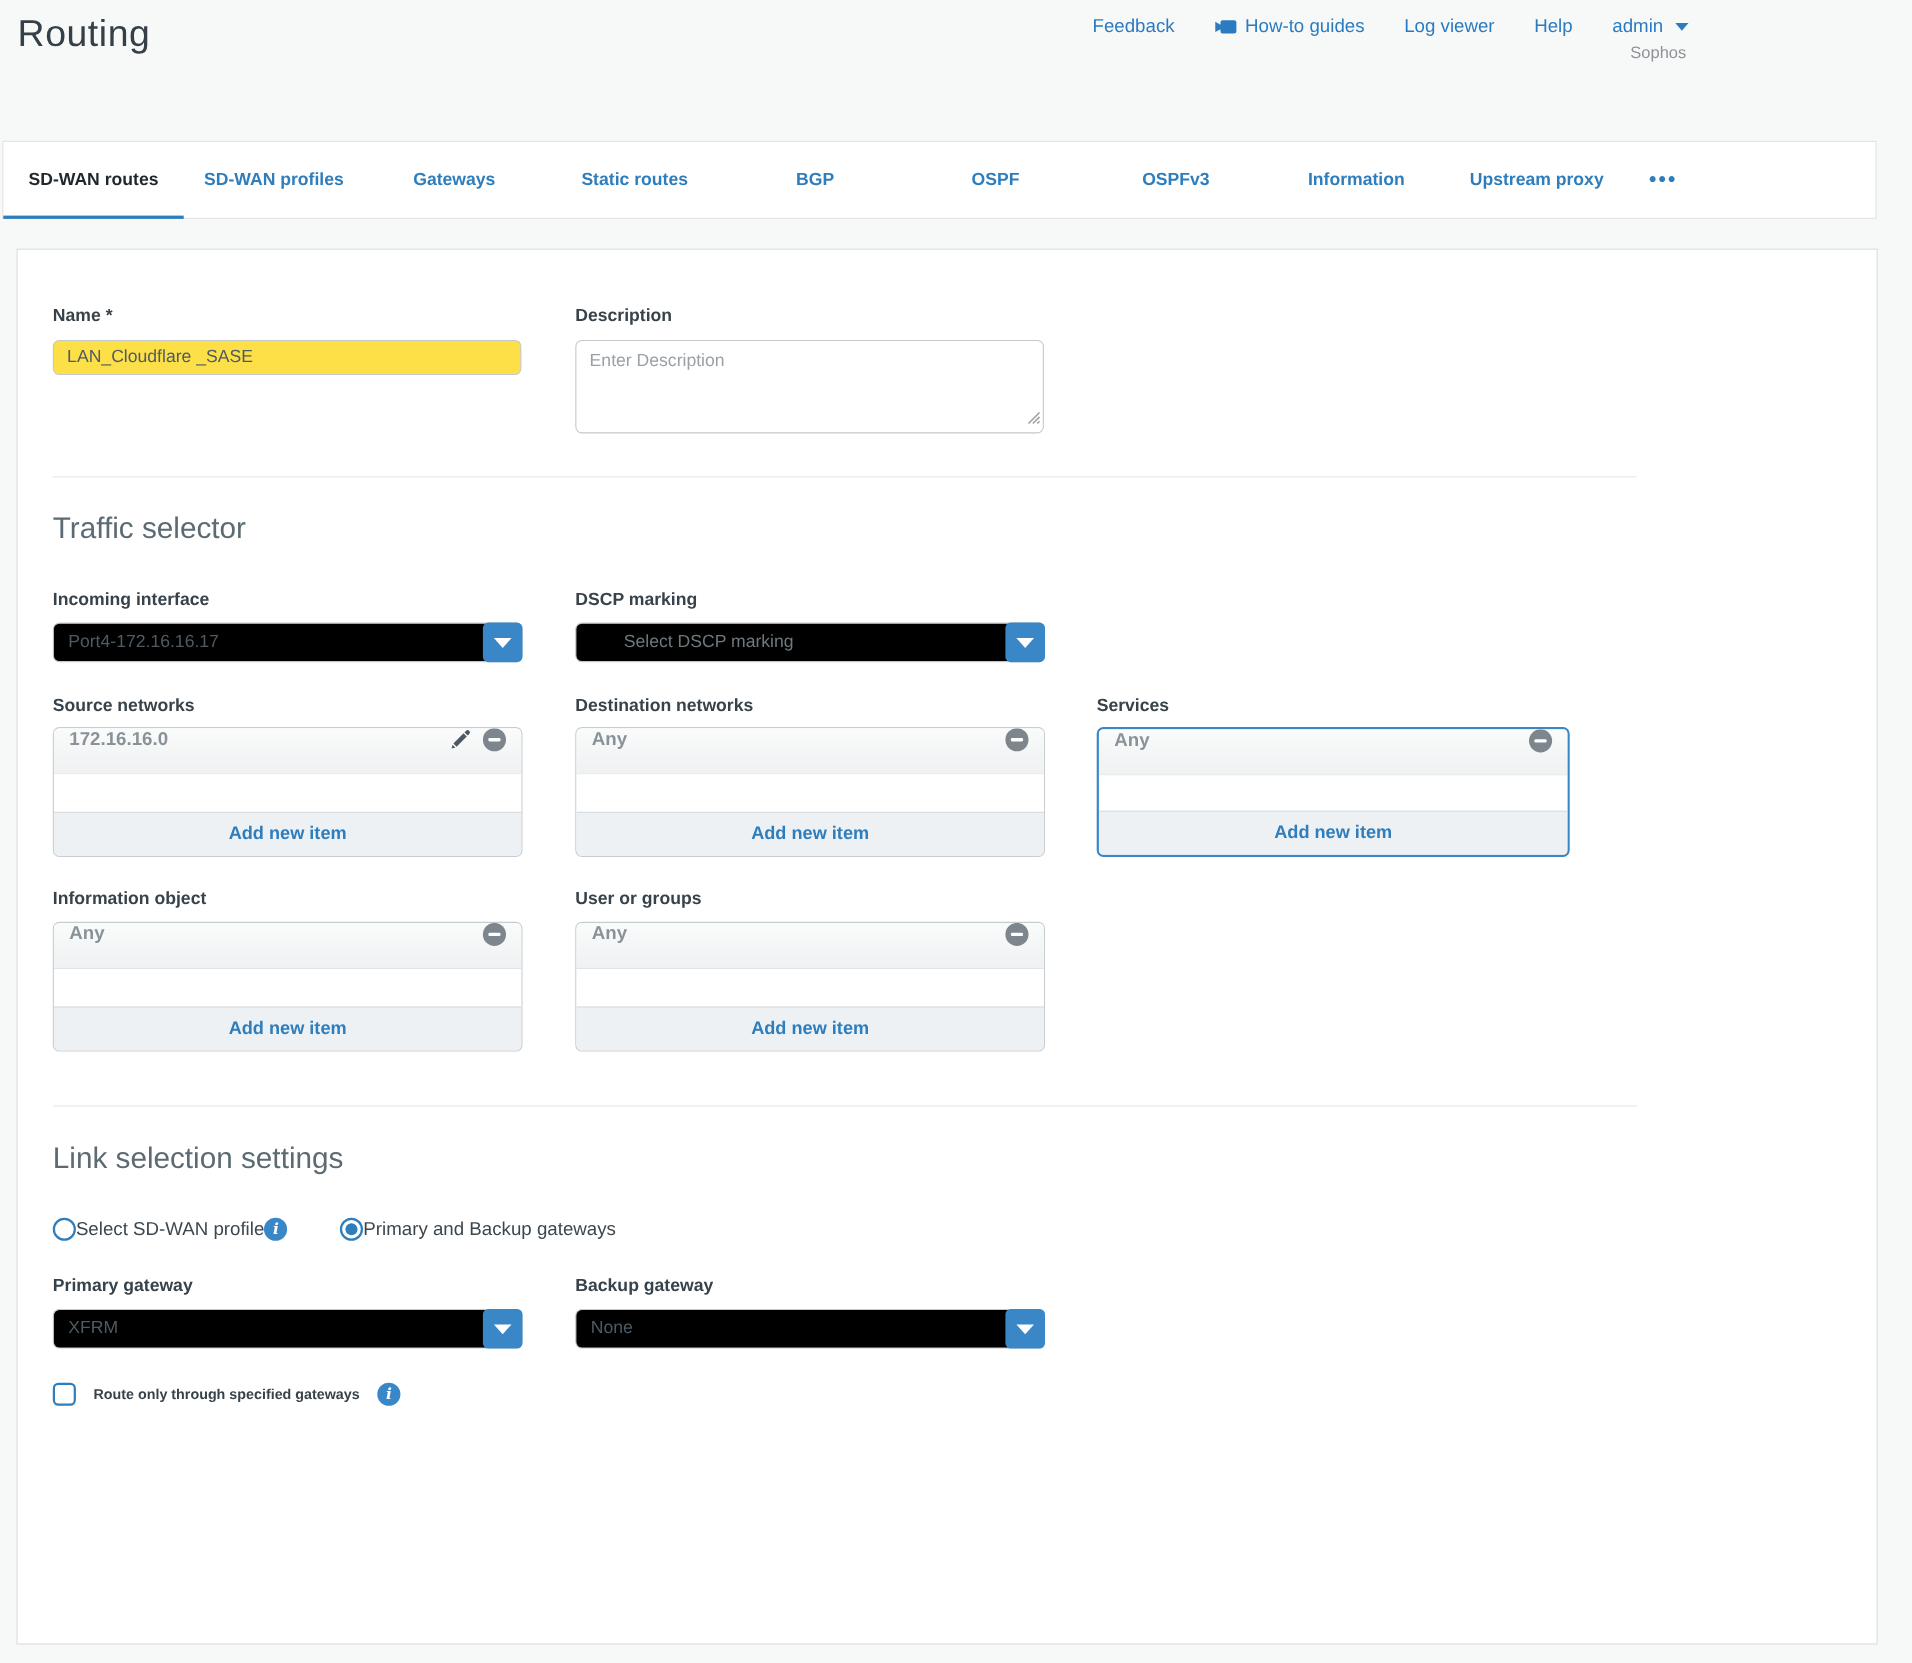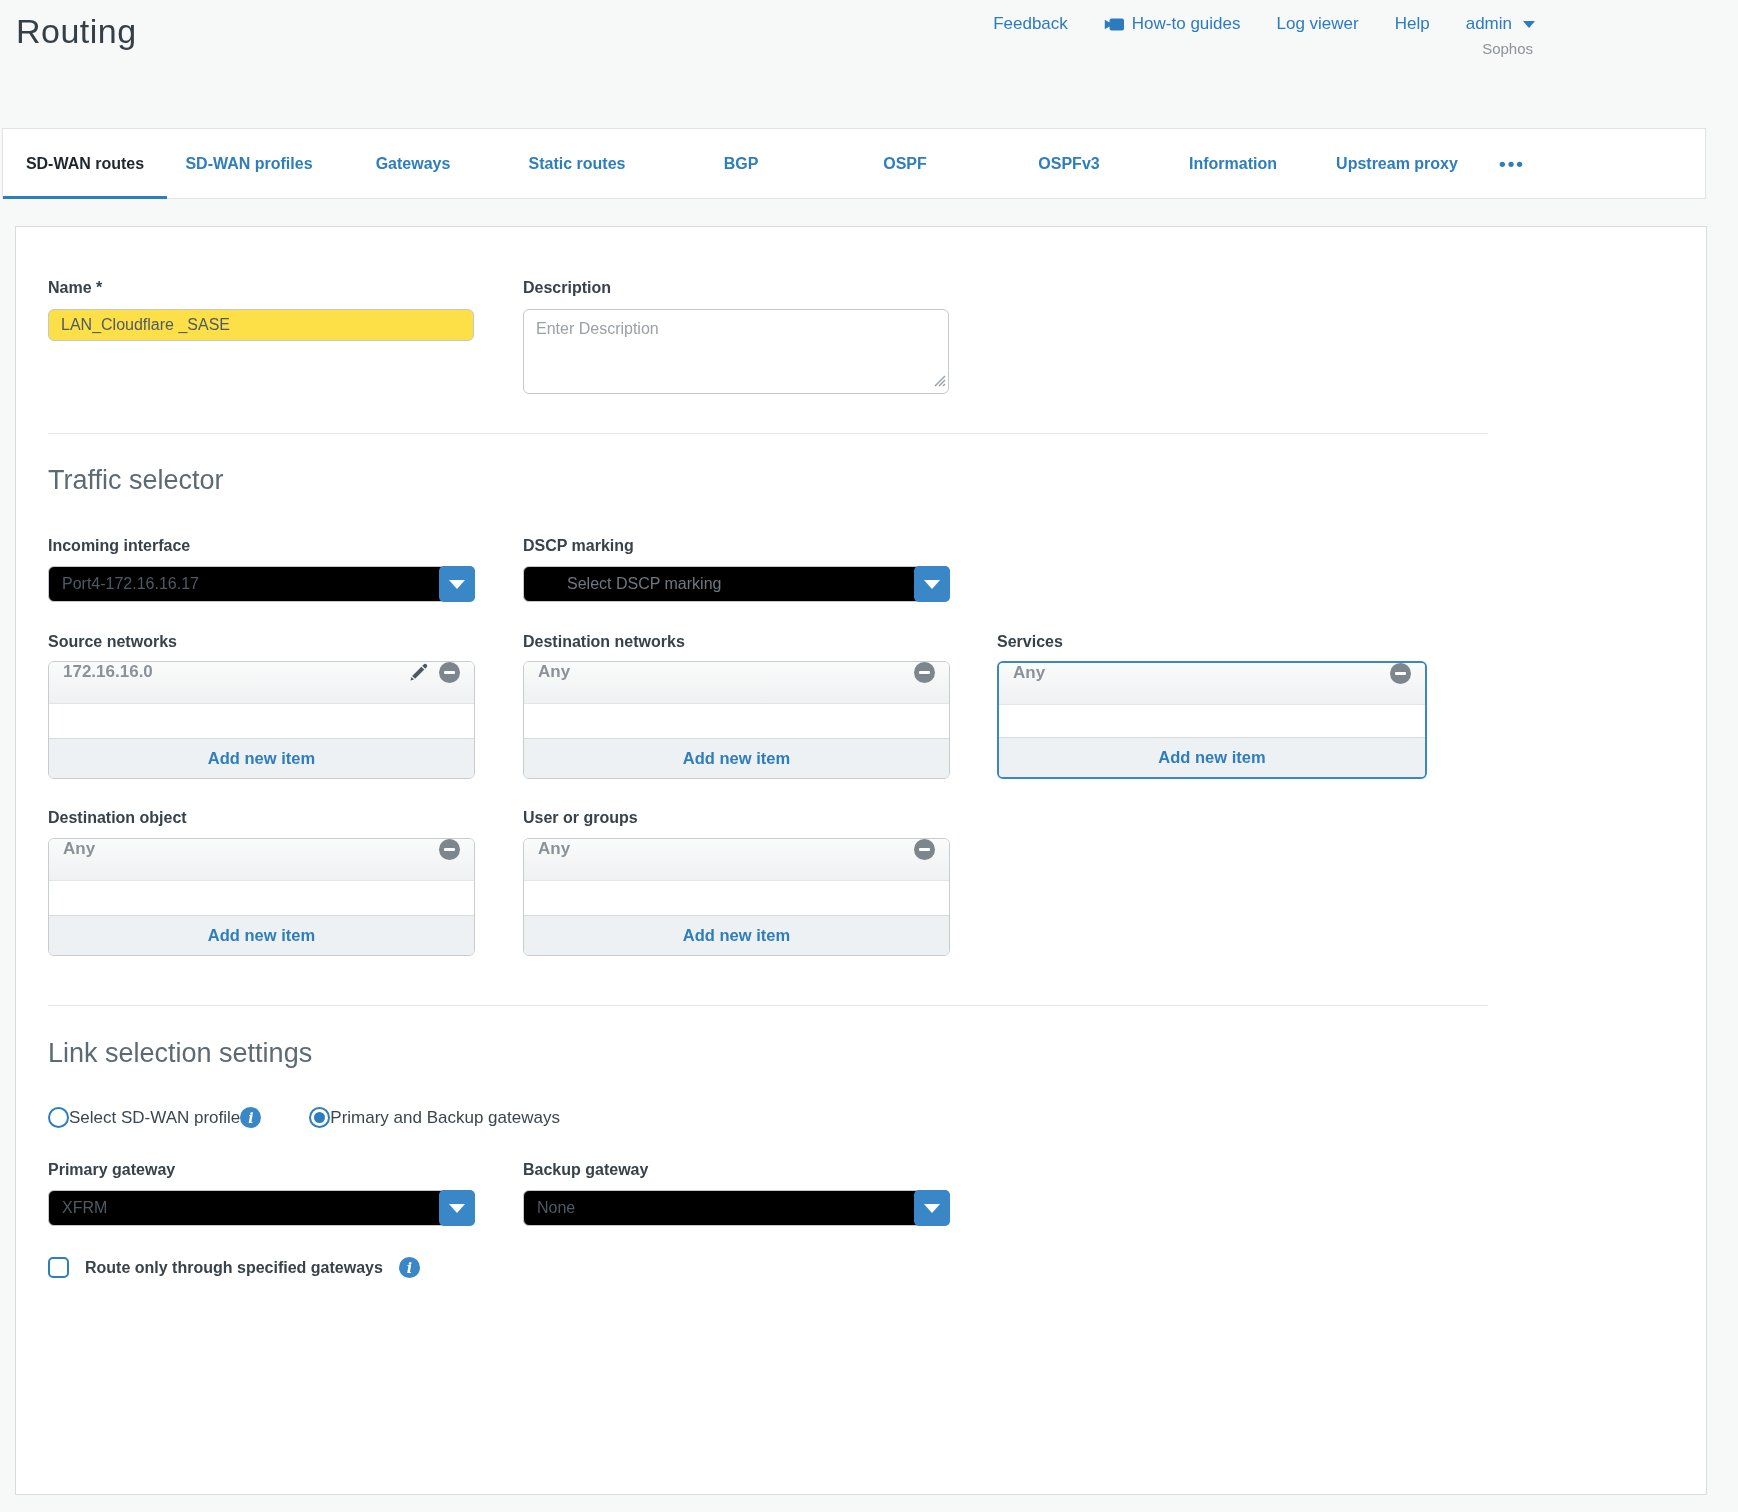--- a/index.html
+++ b/index.html
@@ -61,21 +61,21 @@
   .minus-icon::after { content:""; position:absolute; left:5px; right:5px; top:9px; height:3px; background:#fff; border-radius:1px; }
   .pencil-icon { width:21px; height:21px; cursor:pointer; display:flex; }
   
   .radio-row { position:absolute; top:880px; left:32px; display:flex; align-items:center; gap:48px; }
   .radio-opt { display:flex; align-items:center; font-size:17px; color:#3c464e; cursor:pointer; }
   .radio { width:21px; height:21px; border:2.5px solid #2e7dbc; border-radius:50%; background:#fff; position:relative; flex:0 0 21px; }
   .radio.selected::after { content:""; position:absolute; inset:3px; border-radius:50%; background:#2e7dbc; }
   .info-icon { width:21px; height:21px; border-radius:50%; background:#3a87c8; color:#fff; display:flex; align-items:center; justify-content:center; font-size:14px; font-weight:700; font-family:"DejaVu Serif", serif; font-style:italic; flex:0 0 21px; }
   .checkbox-row { position:absolute; top:1030px; left:32px; display:flex; align-items:center; gap:16px; }
   .checkbox { width:21px; height:21px; border:2.5px solid #2e7dbc; border-radius:5px; background:#fff; cursor:pointer; flex:0 0 21px; }
-  .checkbox-label { font-size:16px; font-weight:700; color:#37424a; }
+  .checkbox-label { font-size:13px; font-weight:700; color:#37424a; }
 </style>
 </head>
 <body>
 
 <div class="page-title">Routing</div>
 
 <div class="top-nav">
   <span class="nav-link">
     <span>Feedback</span>
   </span>
@@ -184,21 +184,21 @@
     <div class="list-item-row">
       <span>Any</span>
       <span class="row-icons">
           <span class="minus-icon"></span>
         </span>
     </div>
     <div class="list-spacer"></div>
     <div class="add-row">Add new item</div>
   </div>
 
-  <div class="abs c1 field-label" style="top:582px;">Destination object</div>
+  <div class="abs c1 field-label" style="top:582px;">Information object</div>
   <div class="abs c1 list-box" style="top:611px;">
     <div class="list-item-row">
       <span>Any</span>
       <span class="row-icons">
           <span class="minus-icon"></span>
         </span>
     </div>
     <div class="list-spacer"></div>
     <div class="add-row">Add new item</div>
   </div>

